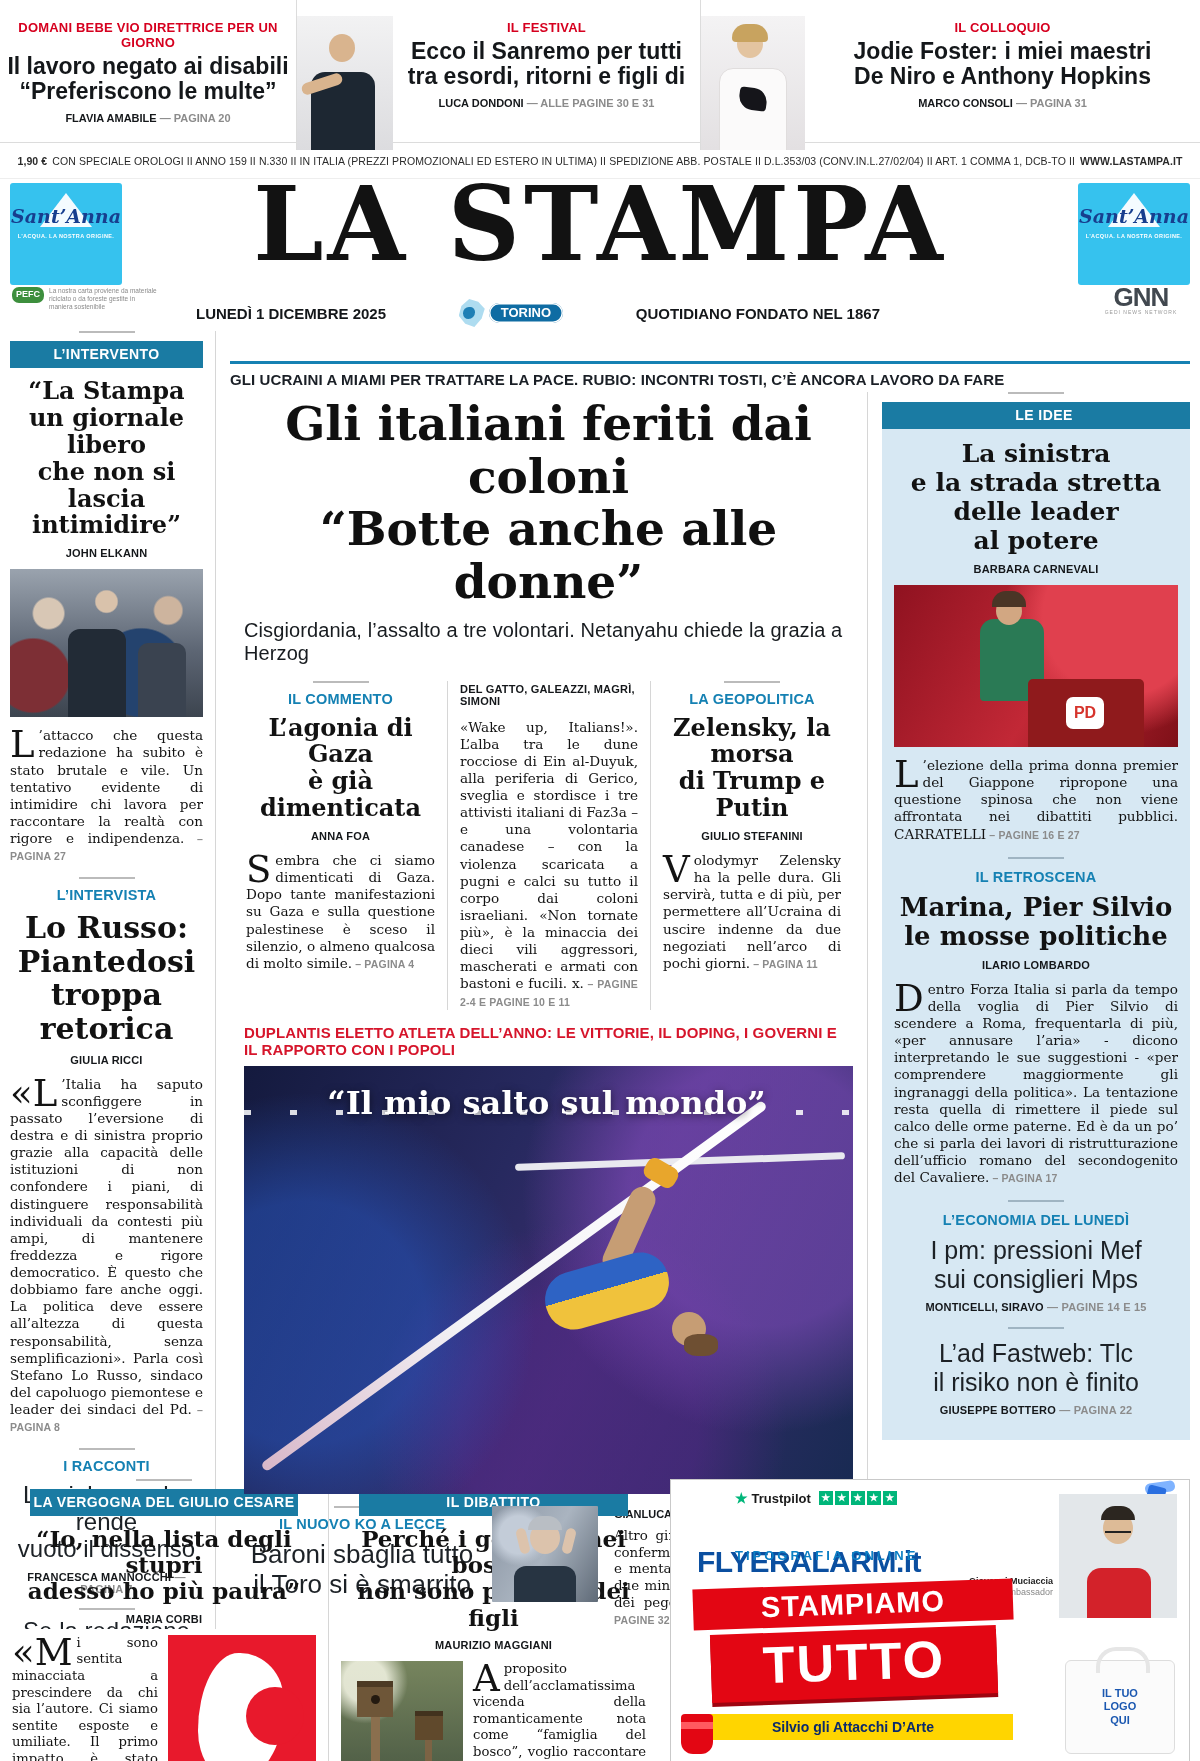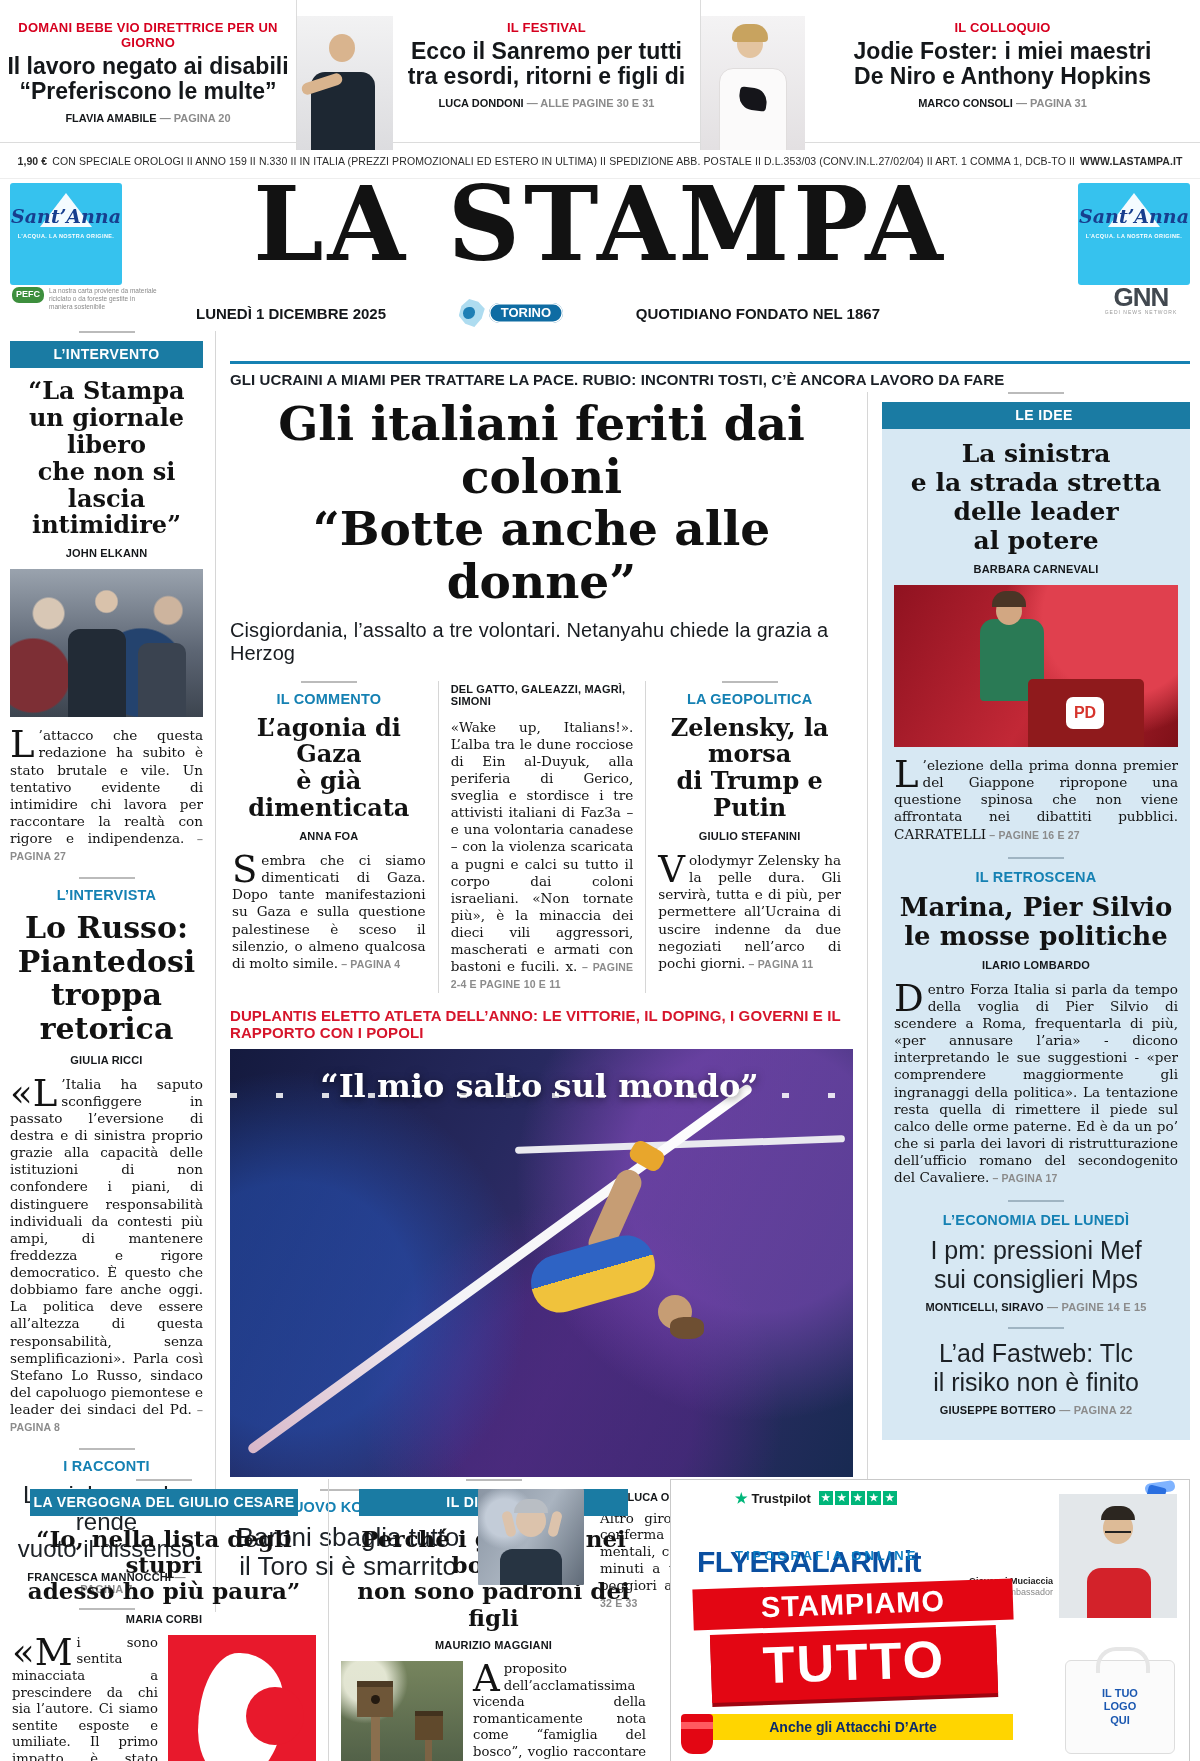--- a/index.html
+++ b/index.html
@@ -59,21 +59,21 @@
   .map{width:26px;height:28px;background:#aedcf0;clip-path:polygon(40% 0,75% 10%,100% 35%,88% 70%,60% 100%,25% 88%,0 60%,10% 25%);position:relative;}
   .map .core{position:absolute;left:4px;top:8px;width:12px;height:12px;background:#1e7fb5;border-radius:50% 40% 55% 45%;}
   .torino{background:#0f6ca3;color:#fff;font-weight:bold;font-size:13px;padding:2px 12px 3px;border-radius:12px;box-shadow:inset 0 0 0 1.5px #fff;}
 
   
   .mainrow{display:grid;grid-template-columns:206px 1fr;padding:2px 10px 0;height:1136px;}
   .leftcol{border-right:1px solid #d6d6d6;padding-right:12px;overflow:hidden;}
   .rightwrap{padding-left:14px;min-width:0;}
   .bluerule{height:3px;background:#1581b3;margin-top:30px;}
   .main-kicker{font-weight:bold;font-size:15px;color:#1a1f26;padding:7px 0 4px;letter-spacing:.1px;}
-  .maingrid{display:grid;grid-template-columns:1fr 322px;}
+  .maingrid{display:grid;grid-template-columns:1fr 322px;margin-left:14px;}
   .centercol{border-right:1px solid #d6d6d6;padding-right:14px;min-width:0;}
   .rightcol{padding-left:14px;min-width:0;}
 
   .toprule{width:56px;height:2px;background:#bbb;margin:0 auto 8px;}
   .labelbox{background:#1a7ba3;color:#fff;font-weight:bold;font-size:14px;text-align:center;
             letter-spacing:.4px;padding:5px 0 6px;margin-bottom:10px;}
   .labelbox.narrow{width:88%;margin:0 auto 10px;}
   .slabel{color:#1581b3;font-weight:bold;font-size:14.5px;text-align:center;letter-spacing:.2px;margin-bottom:8px;}
   .h-serif{font-family:"DejaVu Serif",serif;font-weight:bold;color:#121212;text-align:center;margin:0 0 8px;}
   .h-sans{font-family:"Liberation Sans",sans-serif;font-weight:normal;color:#1c2126;text-align:center;margin:0 0 8px;}
@@ -508,21 +508,21 @@
         <div class="head"></div>
         <div class="hair"></div>
         <div class="glasses"></div>
       </div>
       <div class="ad-caption">
         <div class="nm">Giovanni Muciaccia</div>
         <div class="rl">Brand Ambassador</div>
       </div>
       <div class="ad-ribbon1">STAMPIAMO</div>
       <div class="ad-ribbon2">TUTTO</div>
-      <div class="ad-strip">Anche gli Attacchi D’Arte</div>
+      <div class="ad-strip">Silvio gli Attacchi D’Arte</div>
       <div class="ad-tote">
         <div class="ad-tote-text prewrap">IL TUO
 LOGO
 QUI</div>
       </div>
       <div class="ad-cup"></div>
     </aside>
   </div>
 </div>
 

